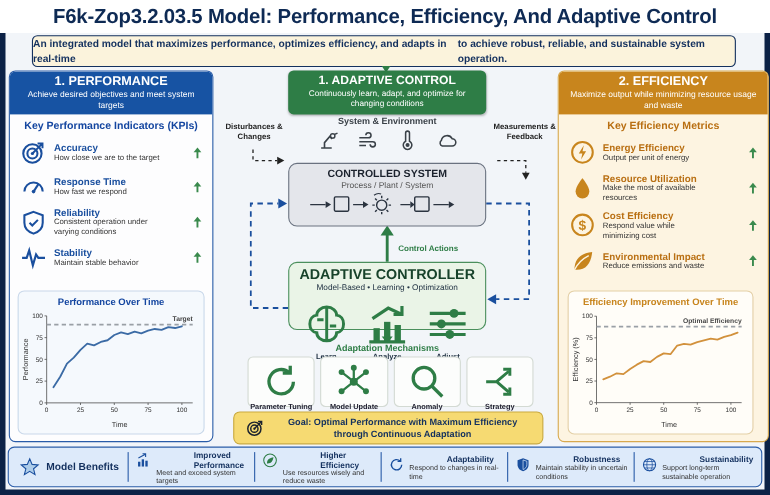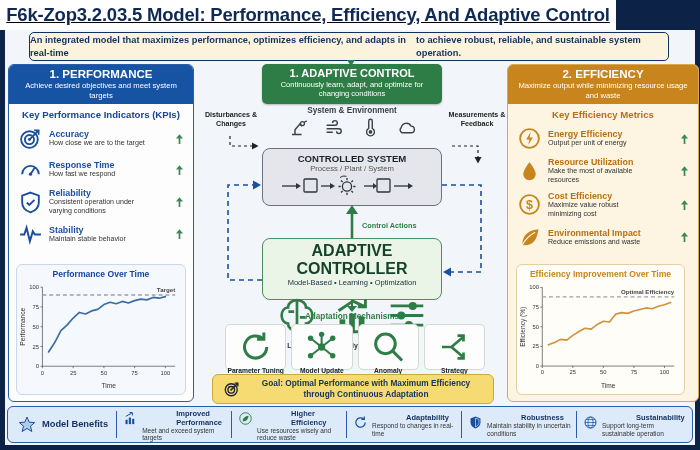--- a/index.html
+++ b/index.html
@@ -6,22 +6,22 @@
   html,body { margin:0; padding:0; }
   body {
     width:700px; height:450px; position:relative; overflow:hidden;
     background:#0c2246;
     font-family:"Liberation Sans", sans-serif;
     -webkit-font-smoothing:antialiased;
   }
   .icon svg { width:100%; height:100%; display:block; }
 
   
-  .title-bar { position:absolute; top:0; left:0; width:616px; height:30px; background:#ffffff;
-    display:flex; align-items:center; justify-content:center;text-decoration:underline; }
+  .title-bar { position:absolute; top:0; left:0; width:700px; height:30px; background:#ffffff;
+    display:flex; align-items:center; justify-content:center; }
   .title-bar h1 { margin:0; font-size:18.5px; font-weight:800; color:#0e2a54; letter-spacing:-0.2px; }
 
   .content { position:absolute; top:30px; left:5px; width:690px; height:415px; background:#f2f5f9; }
 
   .subtitle-box { position:absolute; top:2px; left:24px; width:640px; height:29px;
     background:#fbf3dc; border:1.5px solid #13305e; border-radius:5px;
     display:flex; flex-direction:row; align-items:center; justify-content:center;
     font-size:9.3px; font-weight:600; color:#13305e; line-height:1.35; }
 
   
@@ -80,21 +80,21 @@
   .sys-box { left:62px; top:88px; width:180px; height:58px; background:#e4e6eb;
     border:1.5px solid #6a7280; border-radius:8px; text-align:center; padding:4px 6px 2px; }
   .sys-title { font-size:9.6px; font-weight:800; color:#1c232e; }
   .sys-sub { font-size:7.7px; color:#555; margin-top:0px; }
   .sys-diagram { width:150px; height:20px; margin:2px auto 0; }
 
   .ctl-label { left:162px; top:161px; width:100px; font-size:7.3px; font-weight:800; color:#2e7d46; }
 
   .ctrl-box { left:62px; top:178px; width:180px; height:62px; background:#eaf4e7;
     border:1.5px solid #4a8f5c; border-radius:8px; text-align:center; padding:3px 6px; }
-  .ctrl-title { font-size:16px; font-weight:800; color:#17422a; }
+  .ctrl-title { font-size:13px; font-weight:800; color:#17422a; }
   .ctrl-sub { font-size:7.5px; color:#234; margin-top:0px; }
   .ctrl-funcs { display:flex; justify-content:space-around; margin-top:2px; }
   .func { width:46px; }
   .func .icon { width:17px; height:17px; margin:0 auto; color:#2e7d46; }
   .func-label { font-size:6.9px; font-weight:700; color:#234; margin-top:0px; }
 
   .adapt-heading { left:62px; top:252px; width:180px; text-align:center;
     font-size:8.2px; font-weight:800; color:#2e7d46; }
   .mech-row { left:25px; top:264px; width:260px; height:46px; display:flex; gap:5px; }
   .mech-card { flex:1; background:#fcfdfc; border:1px solid #d3dad3; border-radius:5px;
@@ -472,21 +472,21 @@
 
     <div class="kpi-row">
       <span class="icon kpi-icon">
           <svg viewBox="0 0 24 24">
             <circle cx="12" cy="12" r="9" fill="none" stroke="currentColor" stroke-width="1.8"></circle>
             <text x="12" y="16.2" font-size="12" font-weight="bold" text-anchor="middle" fill="currentColor">$</text>
           </svg>
         </span>
       <span class="kpi-text">
         <span class="kpi-name">Cost Efficiency</span>
-        <span class="kpi-desc">Maximize value robust minimizing cost</span>
+        <span class="kpi-desc">Respond value while minimizing cost</span>
       </span>
       <span class="icon kpi-arrow">
           <svg viewBox="0 0 24 24">
             <path d="M12 21 V9" stroke="currentColor" stroke-width="3.2"></path>
             <path d="M5.5 11 L12 3 L18.5 11 Z" fill="currentColor"></path>
           </svg>
         </span>
     </div>
 
     <div class="kpi-row">

